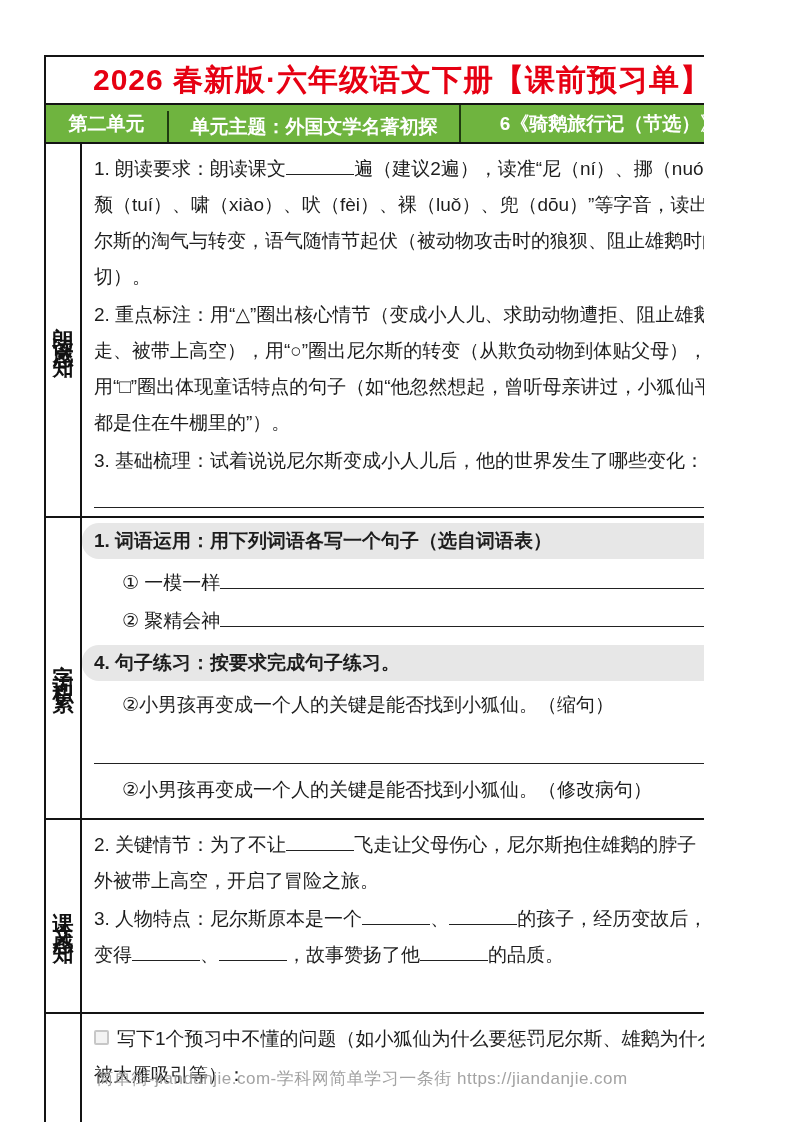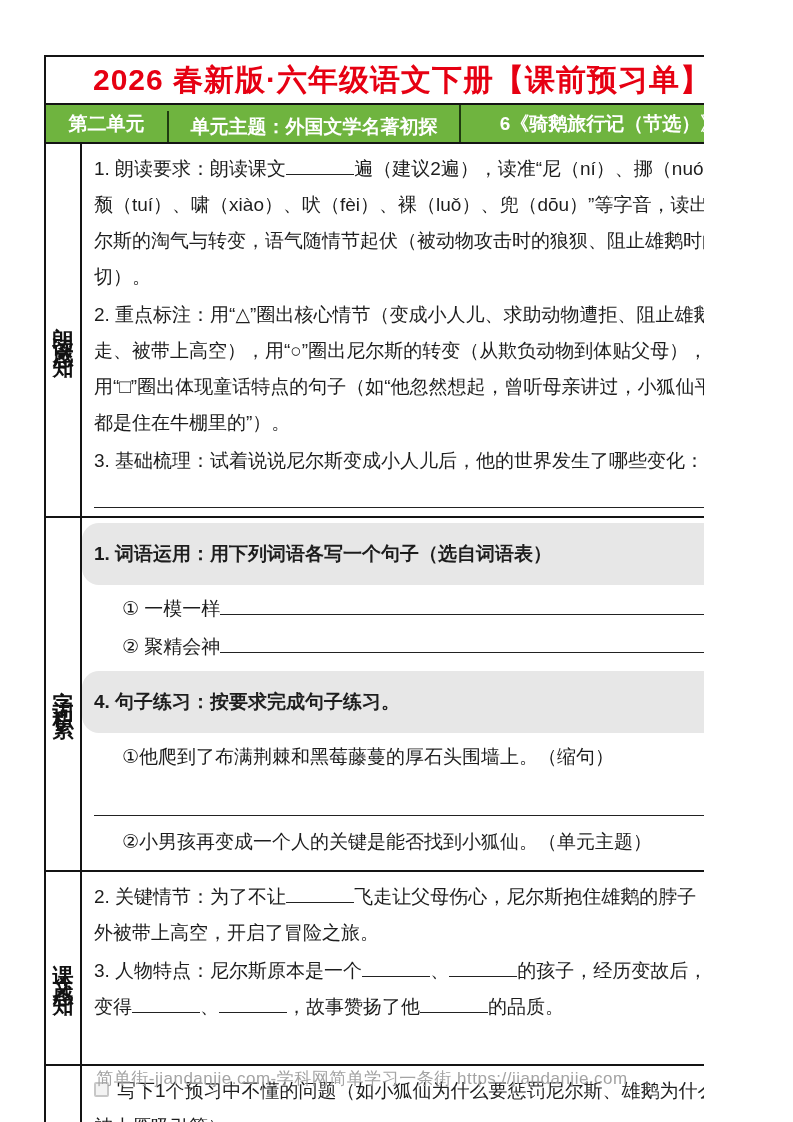--- a/index.html
+++ b/index.html
@@ -23,21 +23,21 @@
   .section-row+.section-row{border-top:2px solid #141414;}
   .label-cell{width:34px;flex:0 0 34px;border-right:2px solid #141414;
     display:flex;align-items:center;justify-content:center;}
   .label-text{writing-mode:vertical-rl;text-orientation:upright;font-weight:bold;
     font-size:21px;letter-spacing:10px;color:#111;}
   .content-cell{flex:1;padding:5px 0 8px 0;min-width:0;}
 
   .para{font-size:19px;line-height:36px;margin:2px 0;padding:0 12px;}
   .para.indent{padding-left:40px;}
   .row-header{background:var(--header-gray,#e7e7e7);font-weight:bold;font-size:19px;
-    line-height:30px;padding:16px 12px;margin:6px 0;border-radius:17px;}
+    line-height:30px;padding:3px 12px;margin:6px 0;border-radius:17px;}
   .content-cell .row-header:first-child{margin-top:0;}
 
   .blank{display:inline-block;width:68px;border-bottom:1.5px solid #222;height:0.85em;}
   .blank-s{display:inline-block;width:24px;border-bottom:1.5px solid #222;height:0.85em;}
   .blank-l{display:inline-block;width:500px;max-width:78%;border-bottom:1.5px solid #222;height:0.85em;}
 
   .ans-line{border-bottom:1.5px solid #222;margin:0 12px;height:26px;}
   .sec-1 .ans-line{height:36px;margin:4px 12px 8px;}
 
   .sec-0{min-height:338px;}
@@ -76,23 +76,23 @@
         </div>
         <div class="section-row sec-1">
           <div class="label-cell">
             <span class="label-text">字词积累</span>
           </div>
           <div class="content-cell">
             <div class="row-header">1. 词语运用：用下列词语各写一个句子（选自词语表）</div>
             <div class="para indent">① 一模一样<span class="blank-l"></span></div>
             <div class="para indent">② 聚精会神<span class="blank-l"></span></div>
             <div class="row-header">4. 句子练习：按要求完成句子练习。</div>
-            <div class="para indent">①他爬到了布满荆棘和黑莓藤蔓的厚石头围墙上。（缩句）</div>
+            <div class="para indent">②小男孩再变成一个人的关键是能否找到小狐仙。（缩句）</div>
             <div class="ans-line"></div>
-            <div class="para indent">②小男孩再变成一个人的关键是能否找到小狐仙。（单元主题）</div>
+            <div class="para indent">②小男孩再变成一个人的关键是能否找到小狐仙。（修改病句）</div>
           </div>
         </div>
         <div class="section-row sec-2">
           <div class="label-cell">
             <span class="label-text">课文感知</span>
           </div>
           <div class="content-cell">
             <div class="para">2. 关键情节：为了不让<span class="blank"></span>飞走让父母伤心，尼尔斯抱住雄鹅的脖子，意外被带上高空，开启了冒险之旅。</div>
             <div class="para">3. 人物特点：尼尔斯原本是一个<span class="blank"></span>、<span class="blank"></span>的孩子，经历变故后，逐渐变得<span class="blank"></span>、<span class="blank"></span>，故事赞扬了他<span class="blank"></span>的品质。</div>
           </div>

